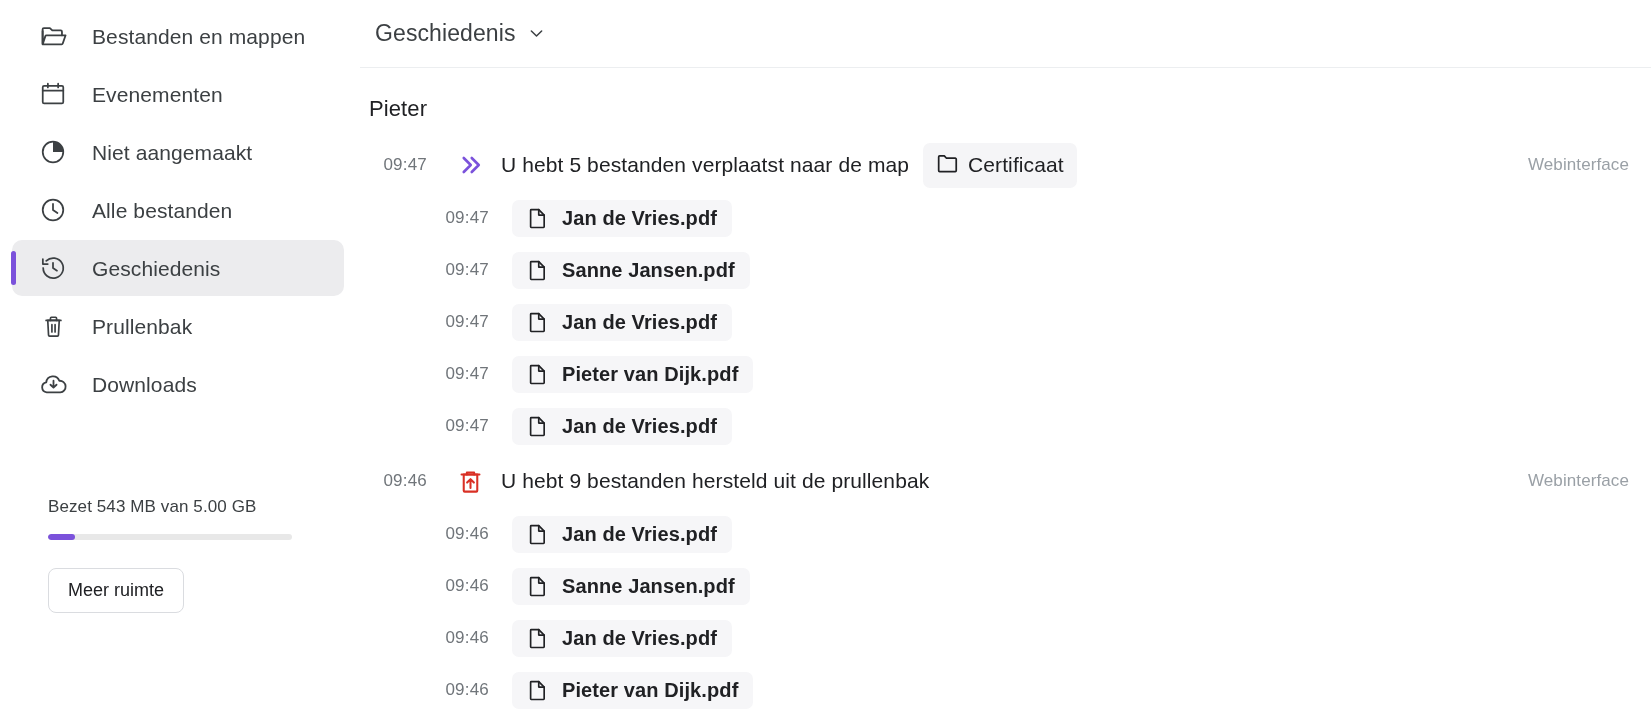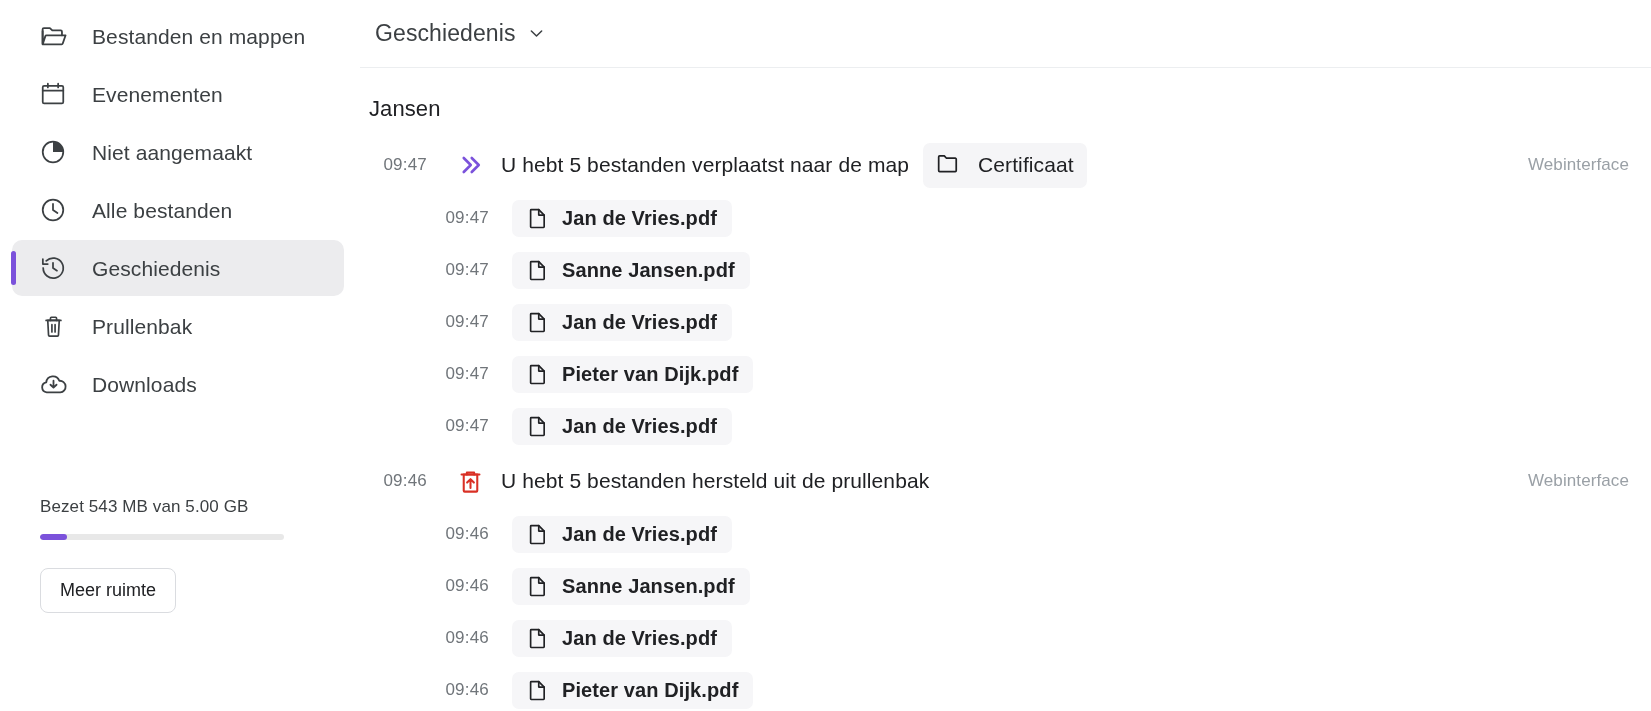--- a/index.html
+++ b/index.html
@@ -57,21 +57,21 @@
   .nav-label {
     margin-left: 24px;
     font-size: 21px;
     line-height: 1;
     letter-spacing: .1px;
     color: #3c4043;
     white-space: nowrap;
   }
 
   
-  .storage { position: absolute; left: 4px; top: 497px; width: 360px; padding: 0 36px; }
+  .storage { position: absolute; left: 12px; top: 497px; width: 360px; padding: 0 36px; }
   .storage-text {
     font-size: 17px;
     color: #3c4043;
     letter-spacing: .1px;
     white-space: nowrap;
   }
   .progress-track {
     margin-top: 17px;
     height: 6px;
     width: 244px;
@@ -153,21 +153,21 @@
     color: #202124;
     letter-spacing: .1px;
     display: flex;
     align-items: center;
     gap: 14px;
     white-space: nowrap;
   }
   .chip {
     display: inline-flex;
     align-items: center;
-    gap: 17px;
+    gap: 7px;
     background: #f5f5f7;
     border-radius: 7px;
     padding: 7px 13px 7px 12px;
     cursor: pointer;
   }
   .chip-label { font-size: 21px; color: #202124; letter-spacing: .1px; }
   .ev-source {
     margin-left: auto;
     font-size: 17px;
     color: #9aa0a6;
@@ -301,21 +301,21 @@
       <div class="header-title-wrap">
         <span class="header-title">Geschiedenis</span>
         <span>
           <svg class="chev" viewBox="0 0 24 24" fill="none" stroke="currentColor" stroke-width="1.9" stroke-linecap="round" stroke-linejoin="round">
             <path d="M5.5 8.8 12 15.2l6.5-6.4"></path>
           </svg>
         </span>
       </div>
     </div>
 
-    <div class="section-title">Jansen</div>
+    <div class="section-title">Pieter</div>
 
     <div class="events">
 
       <div class="event-row">
         <span class="ev-time">09:47</span>
         <span class="ev-icon">
           <svg width="30" height="30" viewBox="0 0 24 24" fill="none" stroke="#7b52db" stroke-width="2.1" stroke-linecap="round" stroke-linejoin="round">
             <path d="M7 6.4 12.6 12 7 17.6"></path>
             <path d="M13.4 6.4 19 12l-5.6 5.6"></path>
           </svg>
@@ -403,21 +403,21 @@
         <span class="ev-time">09:46</span>
         <span class="ev-icon">
           <svg width="29" height="29" viewBox="0 0 24 24" fill="none" stroke="#d93025" stroke-width="1.7" stroke-linecap="round" stroke-linejoin="round">
             <path d="M4.6 6.2h14.8"></path>
             <path d="M9 6.2V4.6h6v1.6"></path>
             <path d="M6.4 6.2h11.2v13.4a.8.8 0 0 1-.8.8H7.2a.8.8 0 0 1-.8-.8z"></path>
             <path d="M12 17.4v-7.1M9.2 12.9 12 10.1l2.8 2.8"></path>
           </svg>
         </span>
         <span class="ev-text">
-          <span>U hebt 5 bestanden hersteld uit de prullenbak</span>
+          <span>U hebt 9 bestanden hersteld uit de prullenbak</span>
         </span>
         <span class="ev-source">Webinterface</span>
       </div>
 
       <div class="file-row">
         <span class="file-time">09:46</span>
         <span class="file-chip">
           <span>
             <svg class="doc-ico" width="25" height="25" viewBox="0 0 24 24" fill="none" stroke="#202124" stroke-width="1.6" stroke-linecap="round" stroke-linejoin="round">
               <path d="M6 3.5h7.2L18.4 8.7V20a.6.6 0 0 1-.6.6H6a.6.6 0 0 1-.6-.6V4.1a.6.6 0 0 1 .6-.6z"></path>

